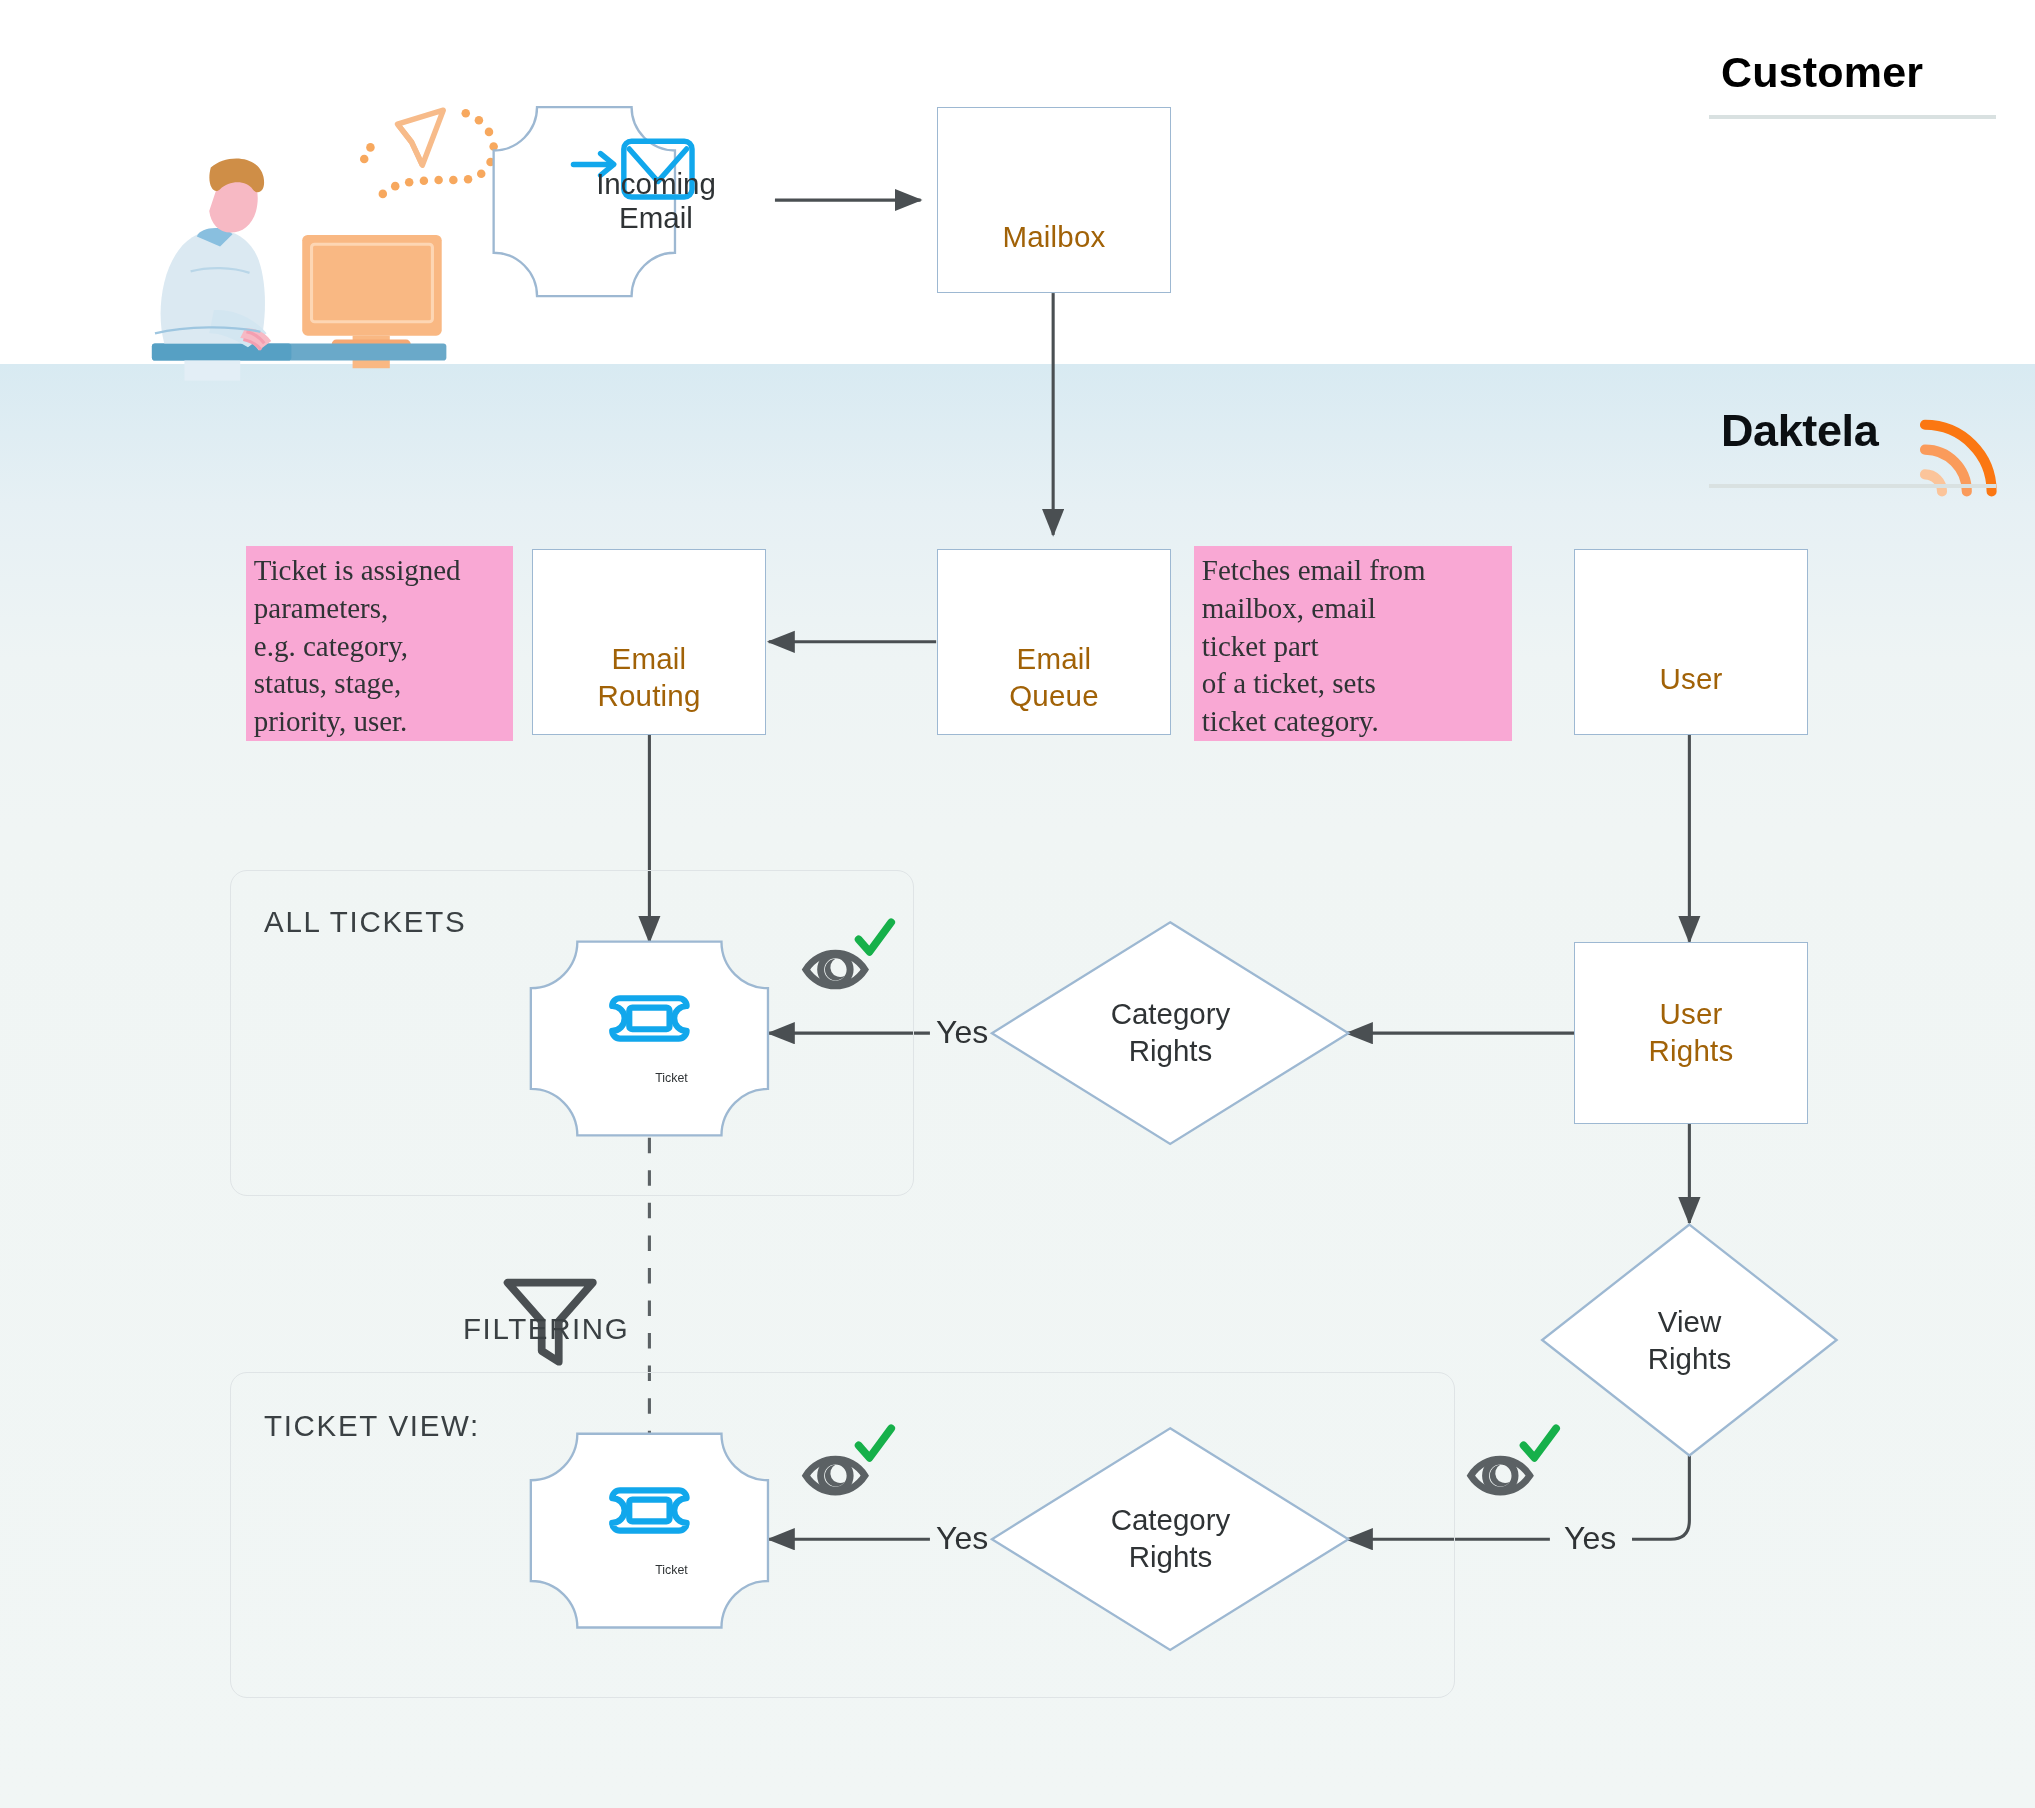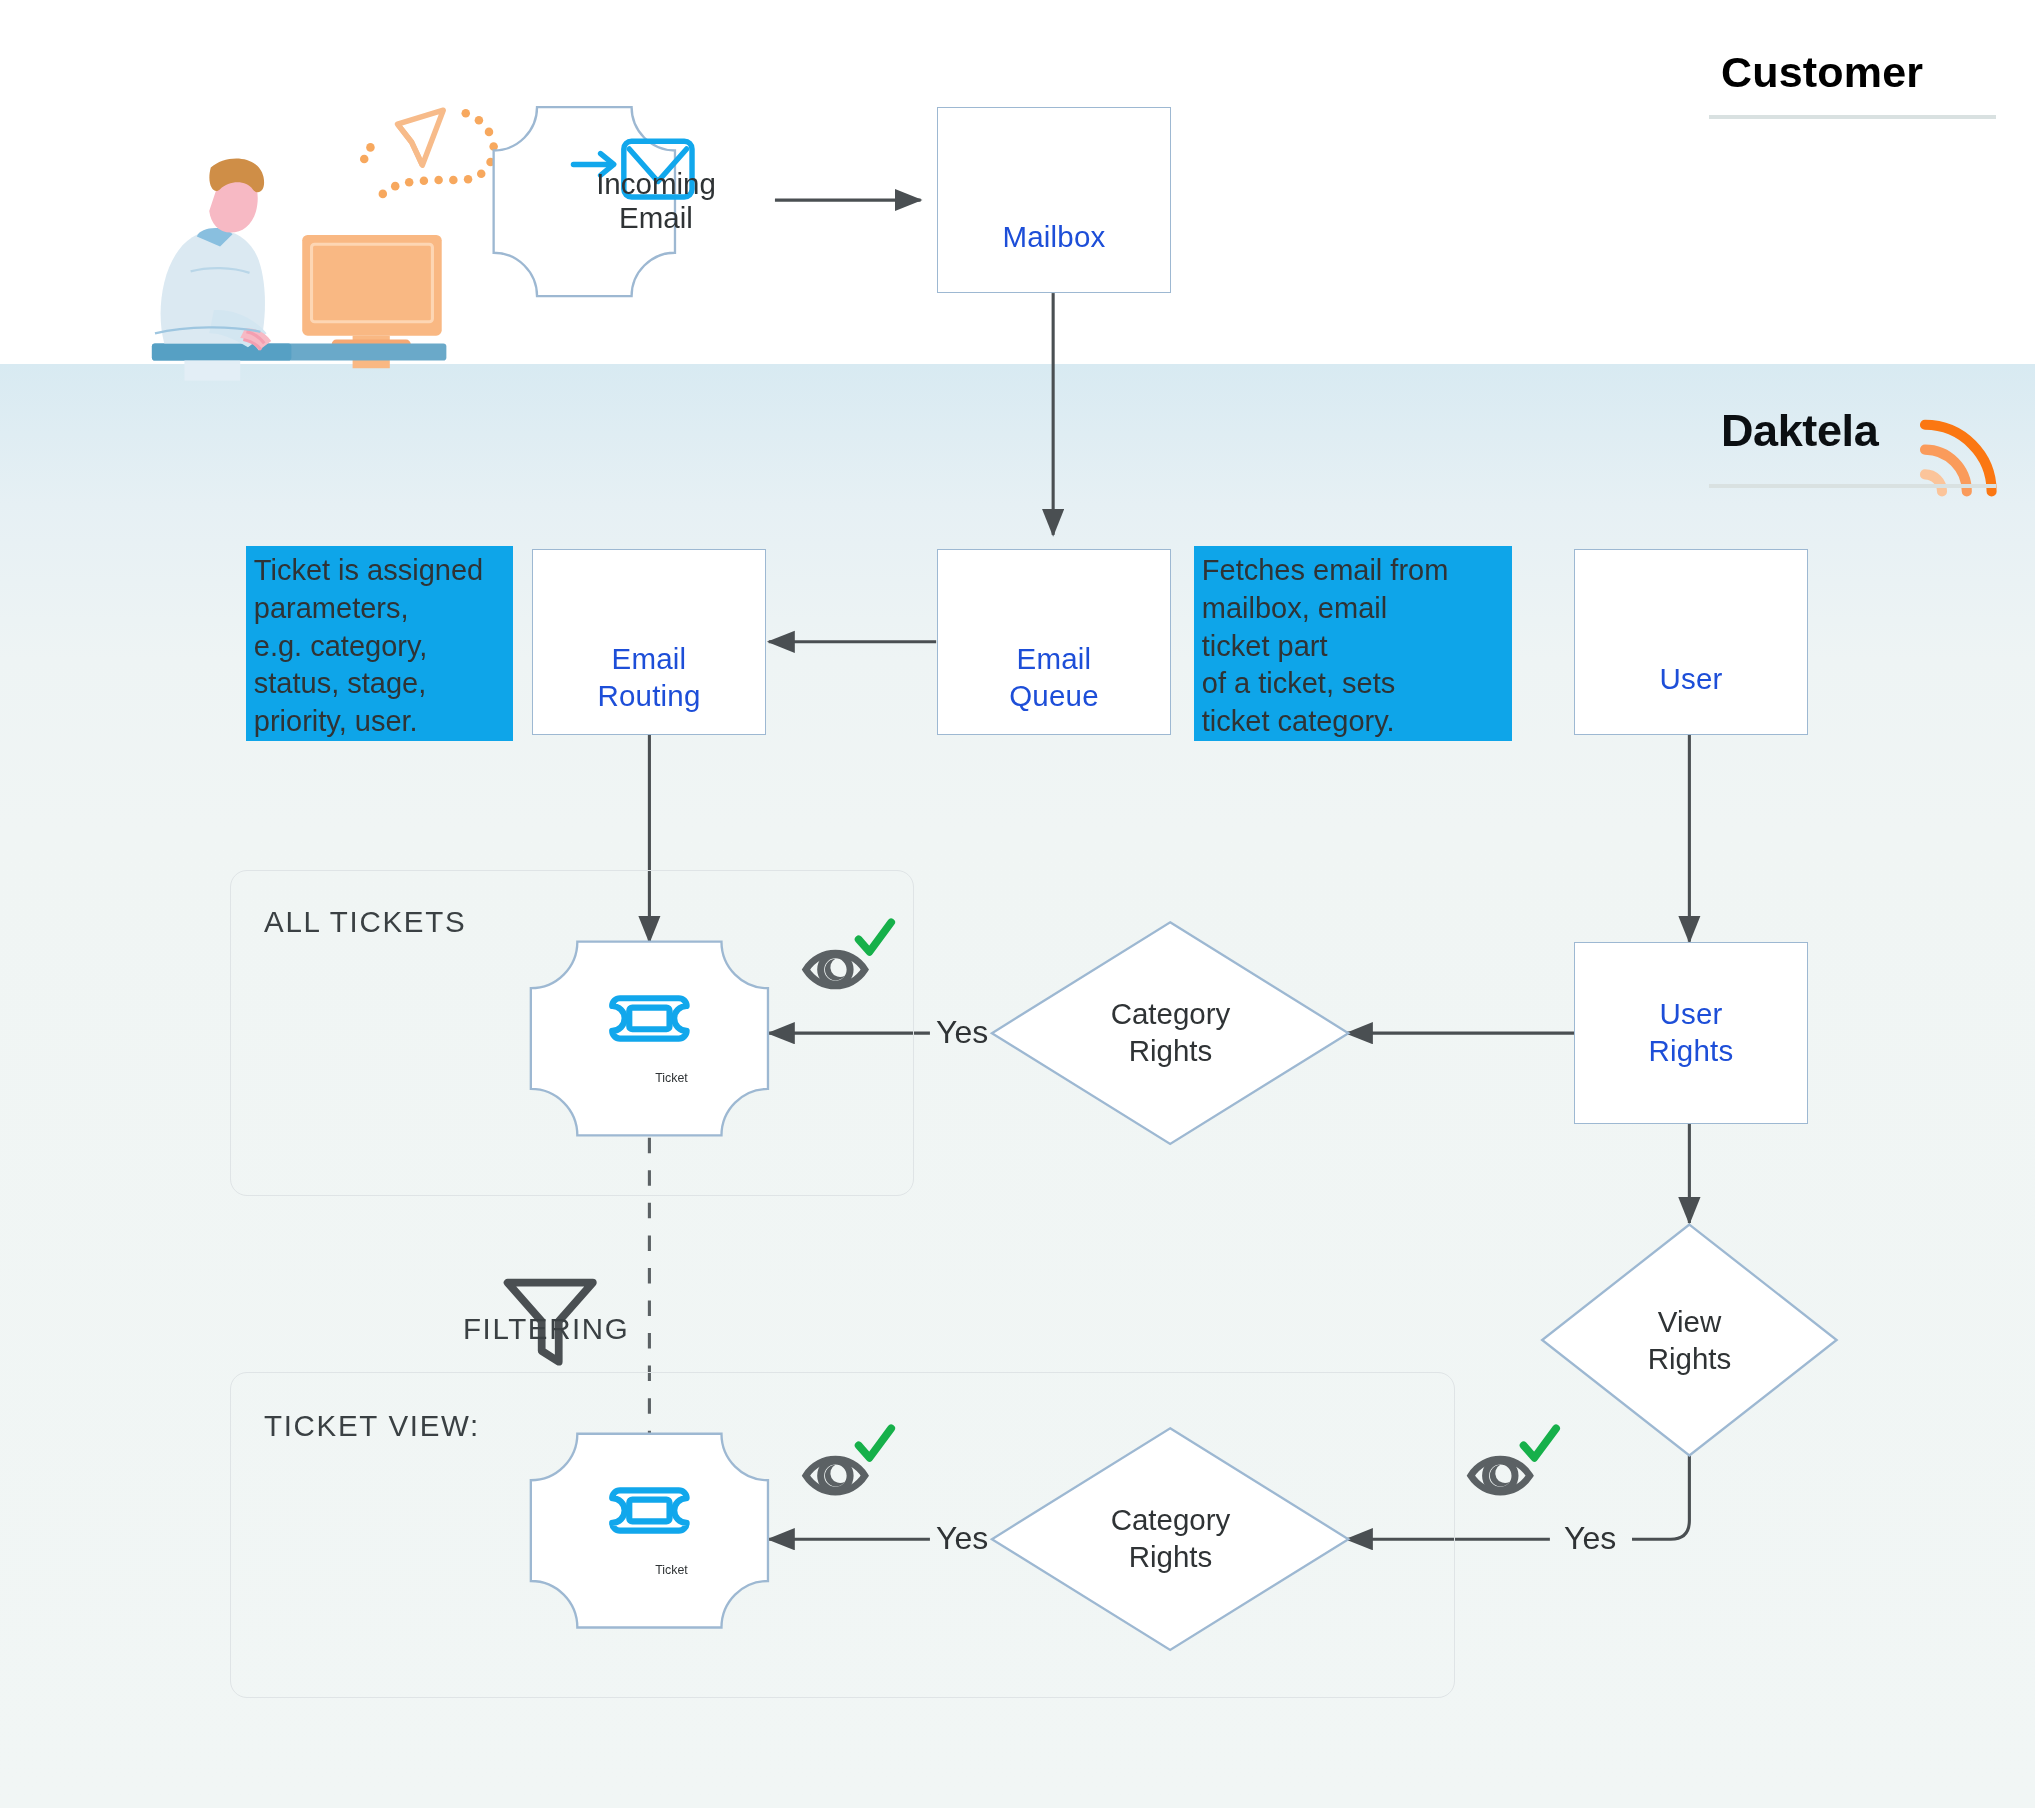--- a/index.html
+++ b/index.html
@@ -31,21 +31,21 @@
   .node {
     position: absolute;
     background: #ffffff;
     border: 1.6px solid #9db8d2;
     display: flex; flex-direction: column;
     align-items: center; justify-content: center;
     color: #2f3335;
   }
   .node .nlabel {
     font-size: 29.5px; line-height: 1.24; text-align: right;
-    color: #1d4ed8; letter-spacing: 0.2px;
+    color: #a16207; letter-spacing: 0.2px;
   }
 
   
   .card-node {
     position: absolute;
     display: flex; flex-direction: column;
     align-items: center; justify-content: center;
     color: #2f3335;
   }
   .card-node .card-inner {
@@ -76,24 +76,25 @@
     color: #3a4043;
   }
   .group-sub {
     position: absolute;
     font-size: 29.5px; line-height: 1.28; color: #2f3335;
   }
 
   
   .note {
     position: absolute;
-    background: #0ea5e9;
+    background: #f9a8d4;
     font-size: 29px; line-height: 1.30;
     color: #2f3335;
     padding: 6.2px 7.8px;
+    font-family: Liberation Serif, serif;
   }
 
   
   .edge-label {
     position: absolute;
     font-size: 32px; color: #2f3335;
     background: transparent;
   }
 
   

